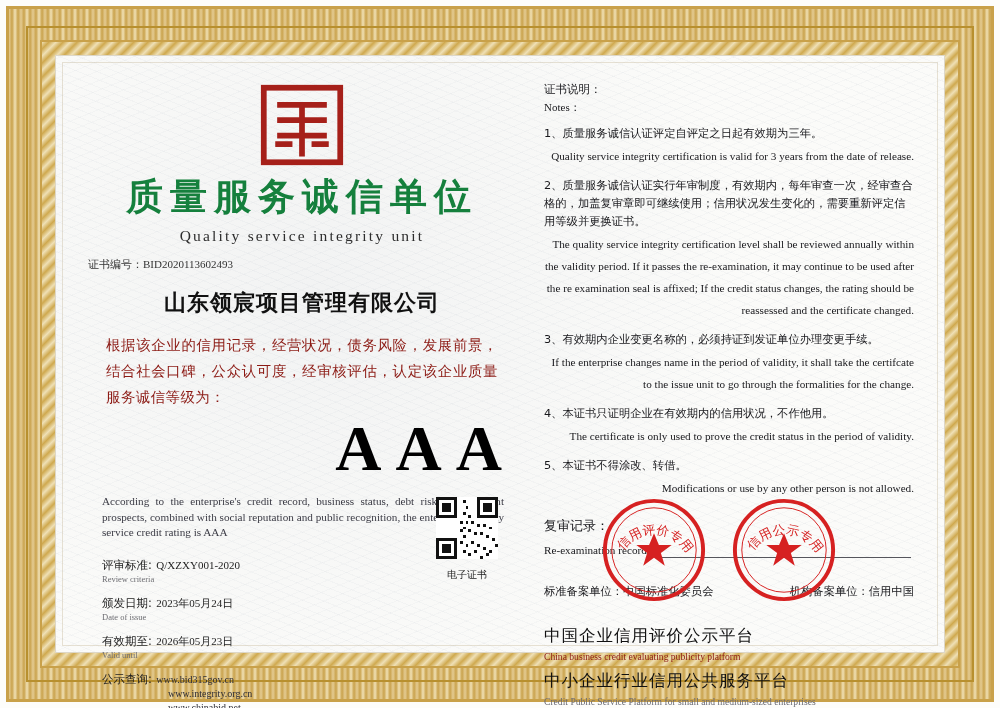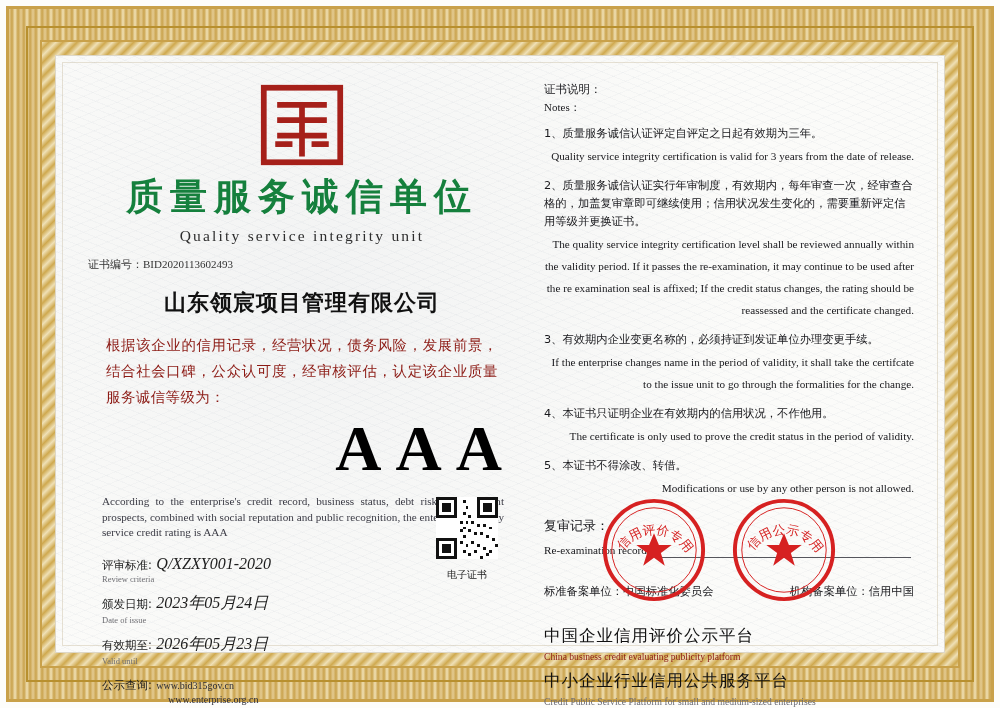--- a/index.html
+++ b/index.html
@@ -102,21 +102,21 @@
     letter-spacing:14px;margin:4px 0 2px 0;line-height:70px;
   }
   .body-en{
     margin:10px 12px 0 14px;
     font-family:"Liberation Serif",serif;
     font-size:11.2px;line-height:15.5px;color:#3b3b45;text-align:justify;
   }
   .meta{margin:14px 0 0 14px;}
   .meta-row{margin-bottom:9px;}
   .meta-cn{font-family:"DejaVu Sans","Liberation Sans",sans-serif;font-size:11.5px;color:#1d1d1d;}
-  .meta-val{font-family:"Liberation Serif",serif;font-size:16px;color:#1d1d1d;font-style:italic;}
+  .meta-val{font-family:"Liberation Serif",serif;font-size:11px;color:#1d1d1d;}
   .meta-en{font-family:"Liberation Serif",serif;font-size:8.5px;color:#6d6d72;margin-top:1px;}
   .qr-box{position:absolute;right:28px;bottom:70px;text-align:center;}
   .qr{width:62px;height:62px;}
   .qr-cap{font-size:10px;color:#222;margin-top:5px;font-family:Liberation Sans, sans-serif;text-align:center;}
   .links{font-family:"Liberation Serif",serif;font-size:10px;color:#2c2c36;line-height:14px;}
 
   
   .r-head{font-family:"DejaVu Sans","Liberation Sans",sans-serif;font-size:11.5px;color:#18181c;}
   .r-head-en{font-family:"Liberation Serif",serif;font-size:11px;color:#18181c;margin-top:3px;}
   .note-cn{font-family:"DejaVu Sans","Liberation Sans",sans-serif;font-size:11.3px;color:#18181c;margin-top:10px;line-height:18px;}
@@ -196,21 +196,21 @@
             <div class="meta-en">Date of issue</div>
           </div>
           <div class="meta-row">
             <span class="meta-cn">有效期至:</span>
             <span class="meta-val">2026年05月23日</span>
             <div class="meta-en">Valid until</div>
           </div>
           <div class="meta-row">
             <span class="meta-cn">公示查询:</span>
             <span class="links">www.bid315gov.cn</span>
-            <div class="links" style="margin-left:66px;">www.enterprise.org.cn</div>
+            <div class="links" style="margin-left:66px;">www.integrity.org.cn</div>
             <div class="links" style="margin-left:66px;">www.chinabid.net</div>
             
           </div>
         </div>
 
         <div class="qr-box">
           <svg class="qr" viewBox="0 0 21 21" shape-rendering="crispEdges">
             <rect width="21" height="21" fill="#fff"></rect>
             <g fill="#111">
               <rect x="0" y="0" width="7" height="1"></rect>

